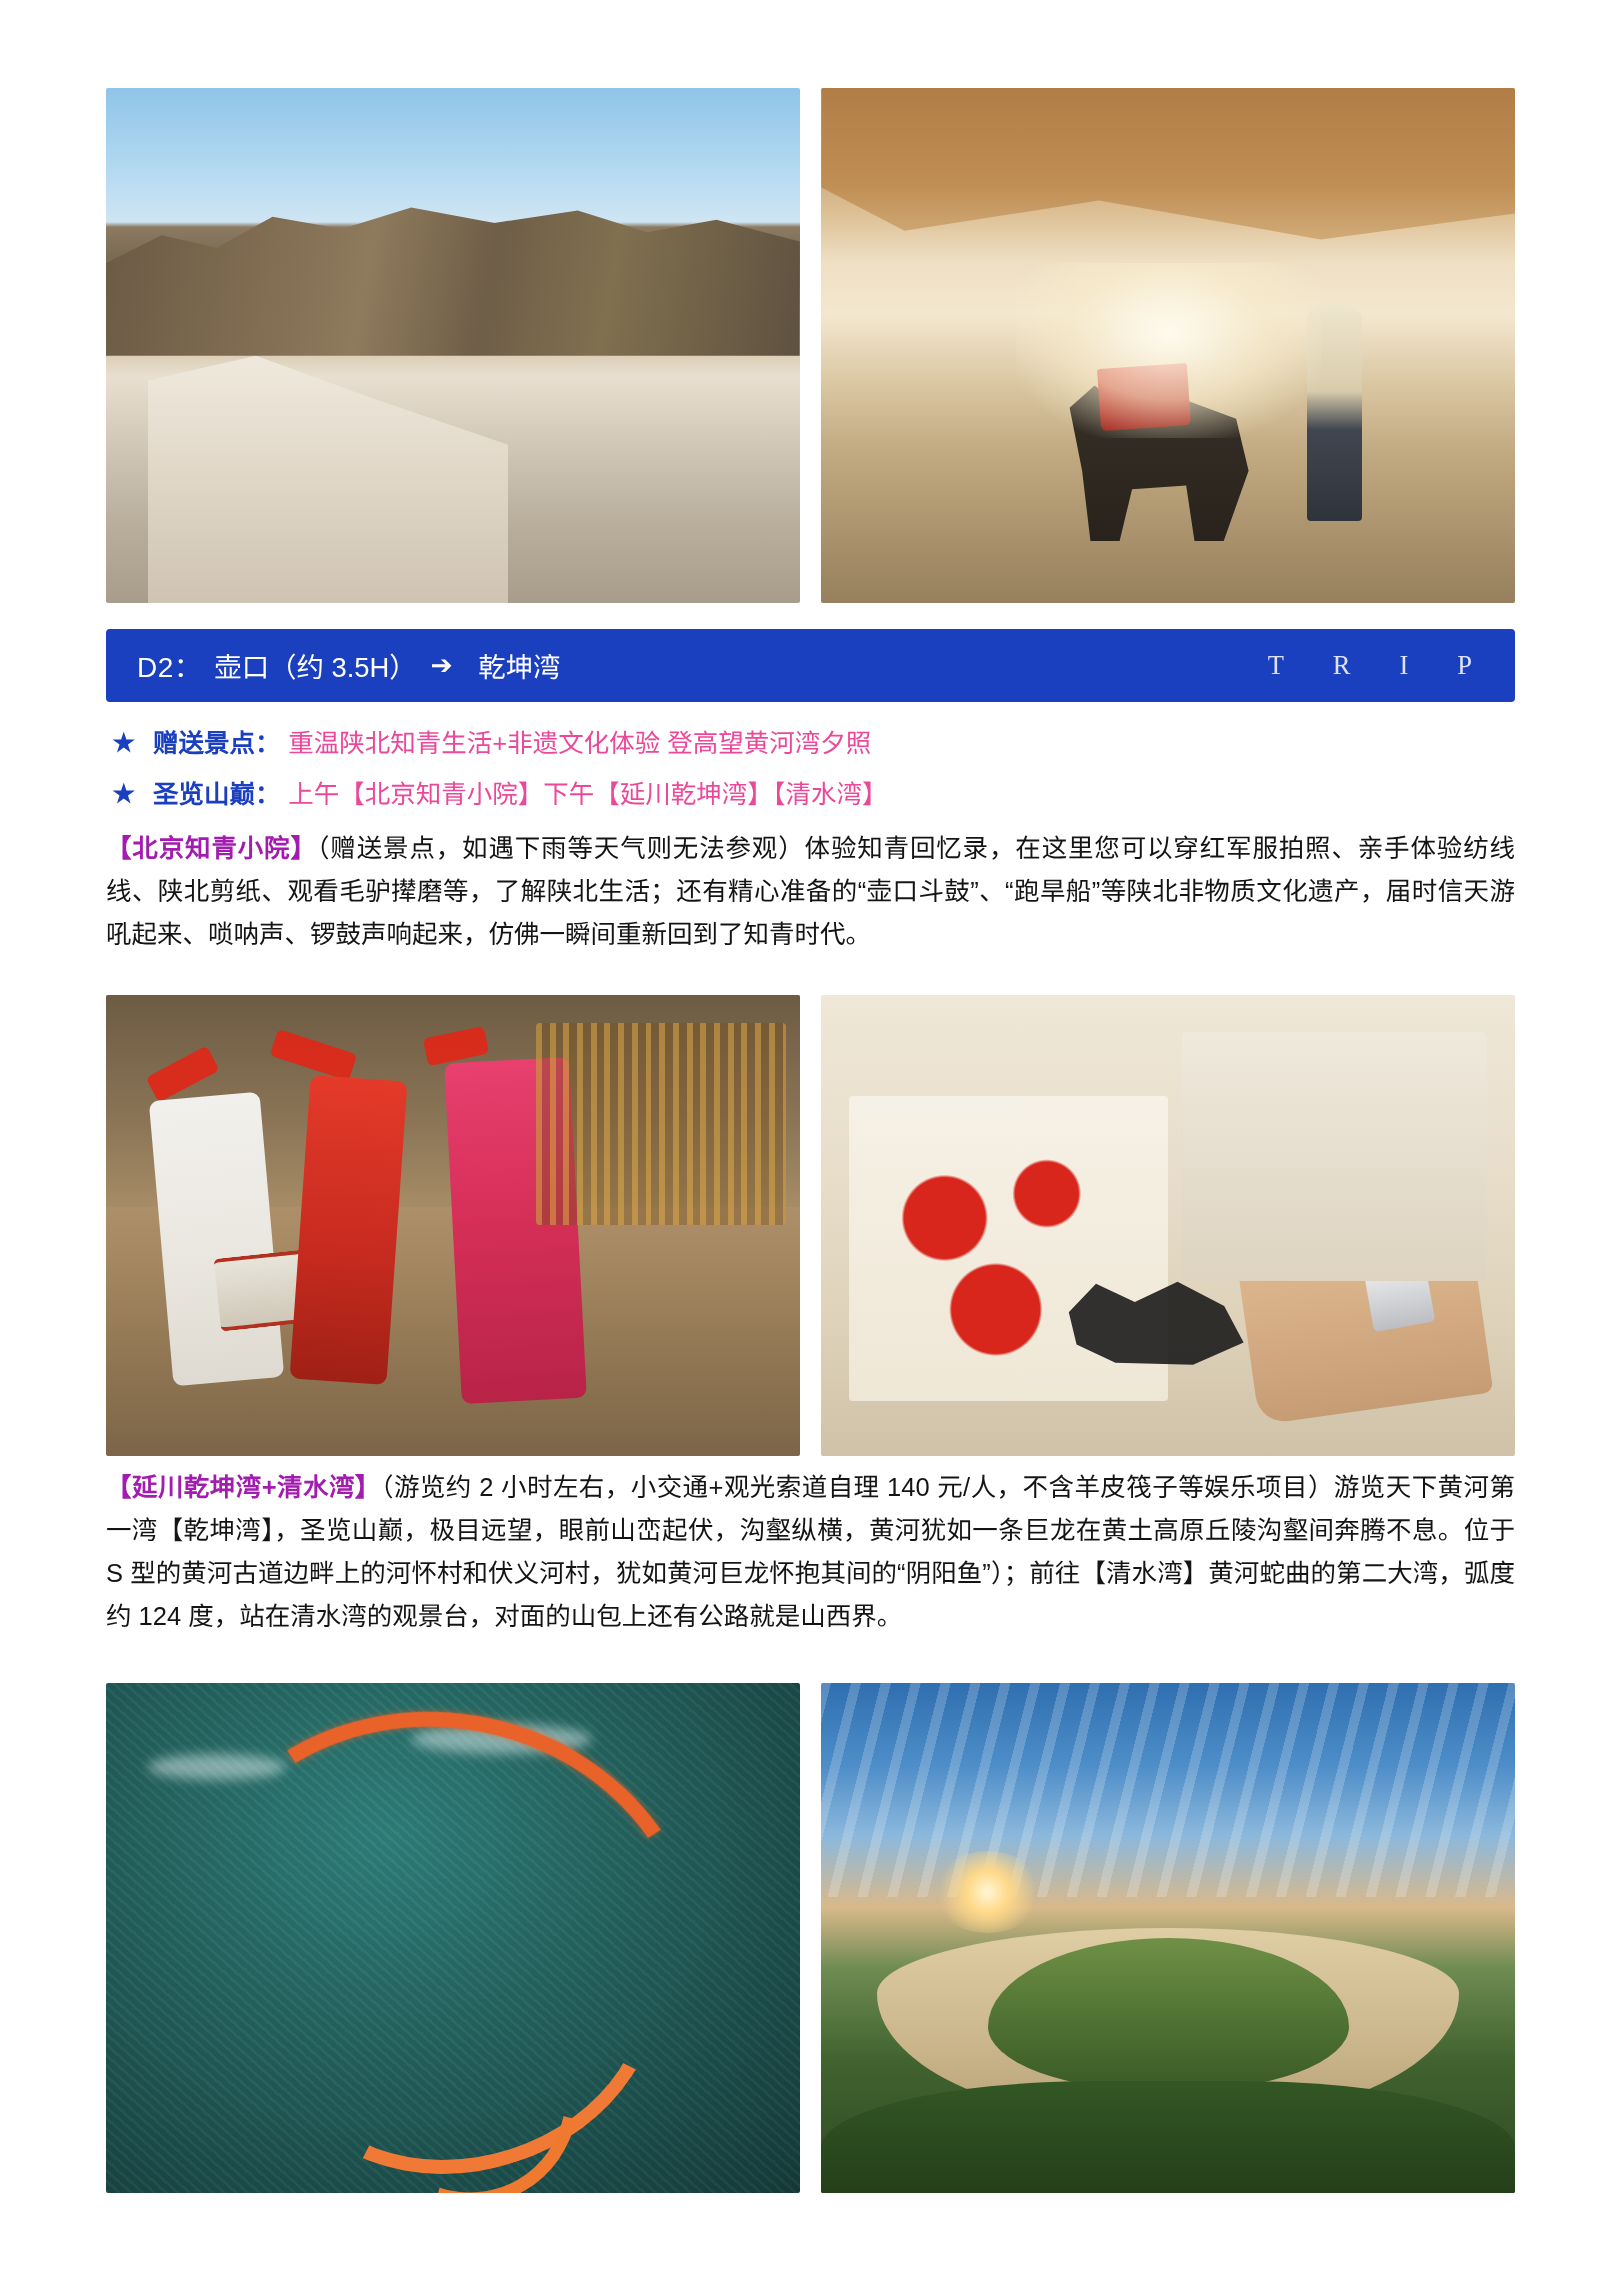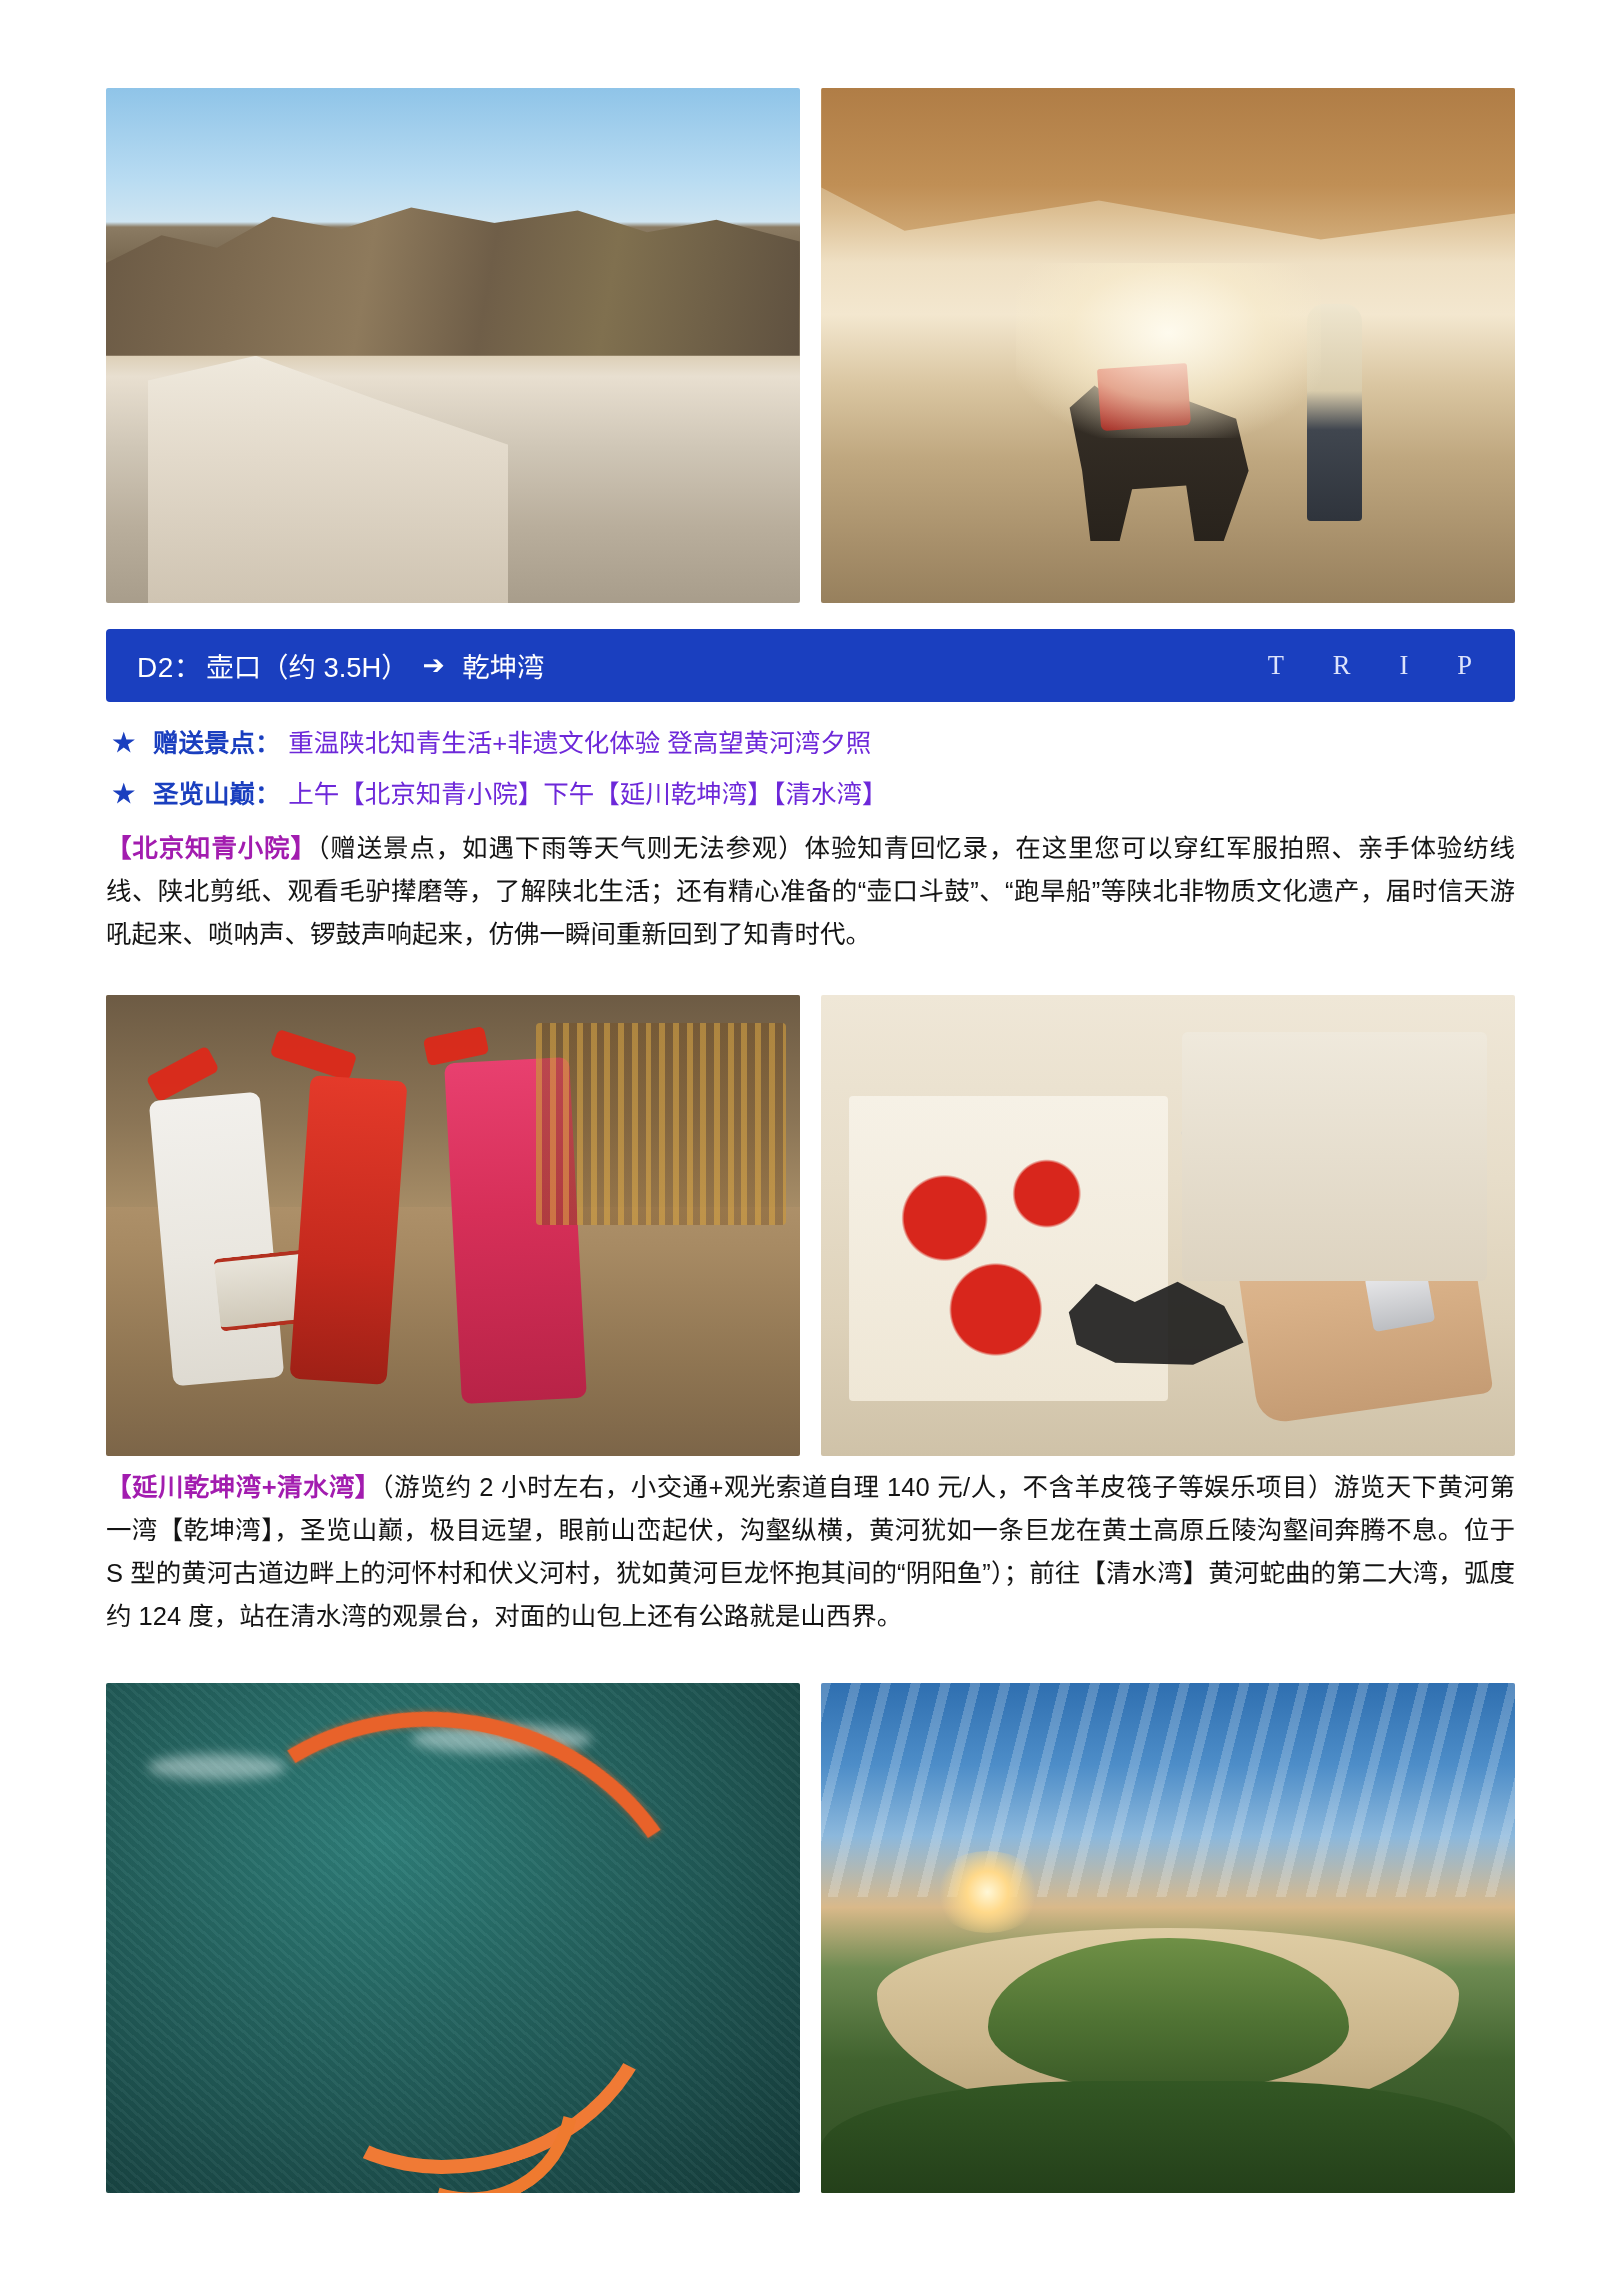--- a/index.html
+++ b/index.html
@@ -276,21 +276,21 @@
     color: #ffffff;
   }
   .banner .day {
     font-size: 28px;
     font-weight: normal;
     letter-spacing: 0.5px;
     white-space: nowrap;
   }
   .banner .route {
     font-size: 27.4px;
-    margin-left: 4px;
+    margin-left: 12px;
     white-space: nowrap;
   }
   .banner .arrow {
     font-size: 26.5px;
     margin: 0 13.7px;
   }
   .banner .spacer { flex: 1 1 auto; }
   .banner .trip-mark {
     display: flex;
     align-items: center;
@@ -322,21 +322,21 @@
     text-align: left;
     padding-left: 5.9px;
     box-sizing: border-box;
   }
   .bullet-label {
     color: #1a3fbf;
     font-weight: bold;
     white-space: nowrap;
     margin-right: 7.8px;
   }
-  .bullet-text { color: #6d28d9; }
+  .bullet-text { color: #ec4899; }
 
   
   .para {
     font-size: 25.5px;
     line-height: 43px;
     text-align: justify;
     margin-top: 9.8px;
     color: #141414;
   }
   .para .red-head {

